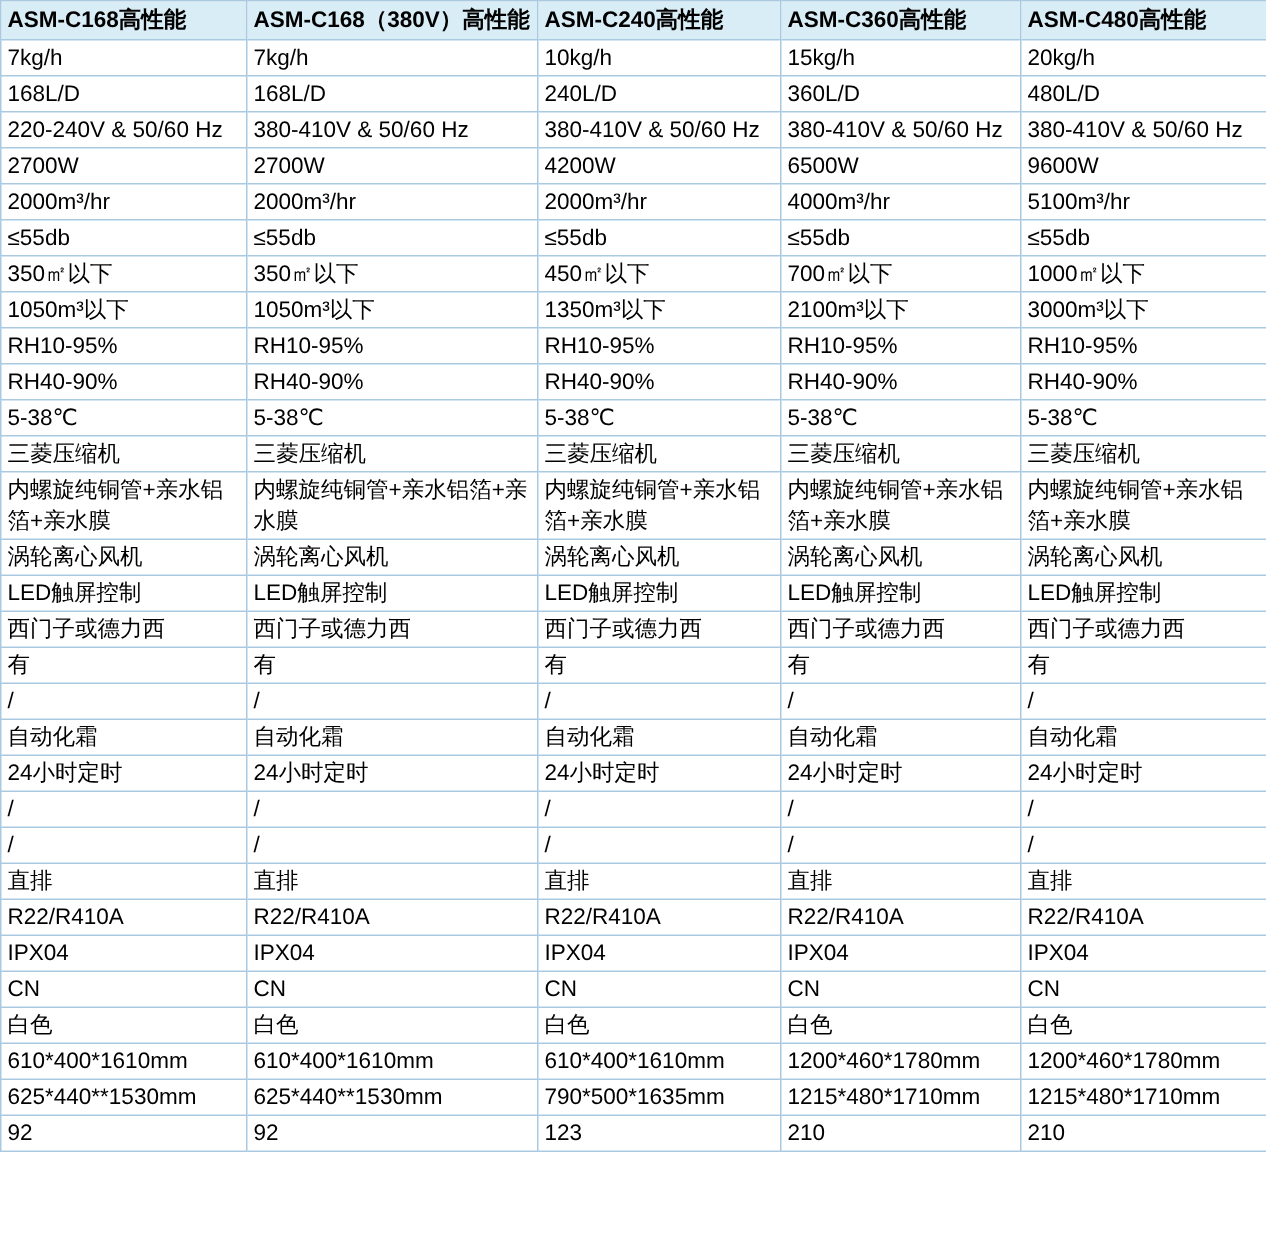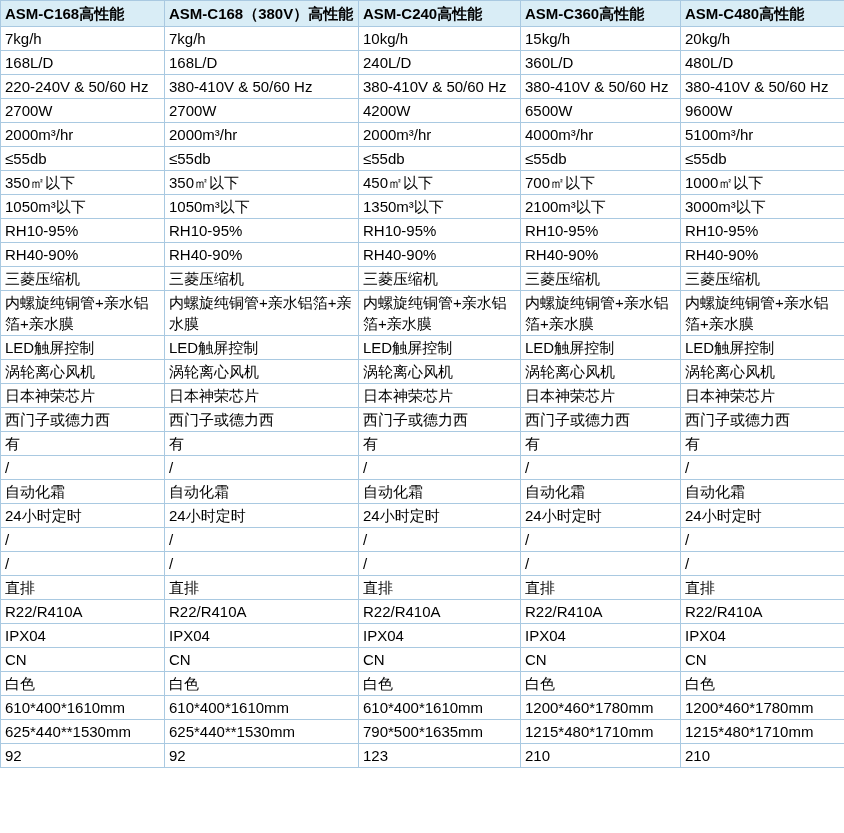--- a/index.html
+++ b/index.html
@@ -126,53 +126,53 @@
         <td data-name="table-cell">RH10-95%</td>
       </tr>
       <tr data-name="table-row">
         <td data-name="table-cell">RH40-90%</td>
         <td data-name="table-cell">RH40-90%</td>
         <td data-name="table-cell">RH40-90%</td>
         <td data-name="table-cell">RH40-90%</td>
         <td data-name="table-cell">RH40-90%</td>
       </tr>
       <tr data-name="table-row">
-        <td data-name="table-cell">三菱压缩机</td>
-        <td data-name="table-cell">三菱压缩机</td>
-        <td data-name="table-cell">三菱压缩机</td>
-        <td data-name="table-cell">三菱压缩机</td>
-        <td data-name="table-cell">三菱压缩机</td>
-      </tr>
-      <tr data-name="table-row">
-        <td data-name="table-cell">内螺旋纯铜管+亲水铝箔+亲水膜</td>
-        <td data-name="table-cell">内螺旋纯铜管+亲水铝箔+亲水膜</td>
-        <td data-name="table-cell">内螺旋纯铜管+亲水铝箔+亲水膜</td>
-        <td data-name="table-cell">内螺旋纯铜管+亲水铝箔+亲水膜</td>
-        <td data-name="table-cell">内螺旋纯铜管+亲水铝箔+亲水膜</td>
-      </tr>
-      <tr data-name="table-row">
-        <td data-name="table-cell">LED触屏控制</td>
-        <td data-name="table-cell">LED触屏控制</td>
-        <td data-name="table-cell">LED触屏控制</td>
-        <td data-name="table-cell">LED触屏控制</td>
-        <td data-name="table-cell">LED触屏控制</td>
-      </tr>
-      <tr data-name="table-row">
-        <td data-name="table-cell">涡轮离心风机</td>
-        <td data-name="table-cell">涡轮离心风机</td>
-        <td data-name="table-cell">涡轮离心风机</td>
-        <td data-name="table-cell">涡轮离心风机</td>
-        <td data-name="table-cell">涡轮离心风机</td>
-      </tr>
-      <tr data-name="table-row">
-        <td data-name="table-cell">日本神荣芯片</td>
-        <td data-name="table-cell">日本神荣芯片</td>
-        <td data-name="table-cell">日本神荣芯片</td>
-        <td data-name="table-cell">日本神荣芯片</td>
-        <td data-name="table-cell">日本神荣芯片</td>
+        <td data-name="table-cell">5-38℃</td>
+        <td data-name="table-cell">5-38℃</td>
+        <td data-name="table-cell">5-38℃</td>
+        <td data-name="table-cell">5-38℃</td>
+        <td data-name="table-cell">5-38℃</td>
+      </tr>
+      <tr data-name="table-row">
+        <td data-name="table-cell">三菱压缩机</td>
+        <td data-name="table-cell">三菱压缩机</td>
+        <td data-name="table-cell">三菱压缩机</td>
+        <td data-name="table-cell">三菱压缩机</td>
+        <td data-name="table-cell">三菱压缩机</td>
+      </tr>
+      <tr data-name="table-row">
+        <td data-name="table-cell">内螺旋纯铜管+亲水铝箔+亲水膜</td>
+        <td data-name="table-cell">内螺旋纯铜管+亲水铝箔+亲水膜</td>
+        <td data-name="table-cell">内螺旋纯铜管+亲水铝箔+亲水膜</td>
+        <td data-name="table-cell">内螺旋纯铜管+亲水铝箔+亲水膜</td>
+        <td data-name="table-cell">内螺旋纯铜管+亲水铝箔+亲水膜</td>
+      </tr>
+      <tr data-name="table-row">
+        <td data-name="table-cell">涡轮离心风机</td>
+        <td data-name="table-cell">涡轮离心风机</td>
+        <td data-name="table-cell">涡轮离心风机</td>
+        <td data-name="table-cell">涡轮离心风机</td>
+        <td data-name="table-cell">涡轮离心风机</td>
+      </tr>
+      <tr data-name="table-row">
+        <td data-name="table-cell">LED触屏控制</td>
+        <td data-name="table-cell">LED触屏控制</td>
+        <td data-name="table-cell">LED触屏控制</td>
+        <td data-name="table-cell">LED触屏控制</td>
+        <td data-name="table-cell">LED触屏控制</td>
       </tr>
       <tr data-name="table-row">
         <td data-name="table-cell">西门子或德力西</td>
         <td data-name="table-cell">西门子或德力西</td>
         <td data-name="table-cell">西门子或德力西</td>
         <td data-name="table-cell">西门子或德力西</td>
         <td data-name="table-cell">西门子或德力西</td>
       </tr>
       <tr data-name="table-row">
         <td data-name="table-cell">有</td>

